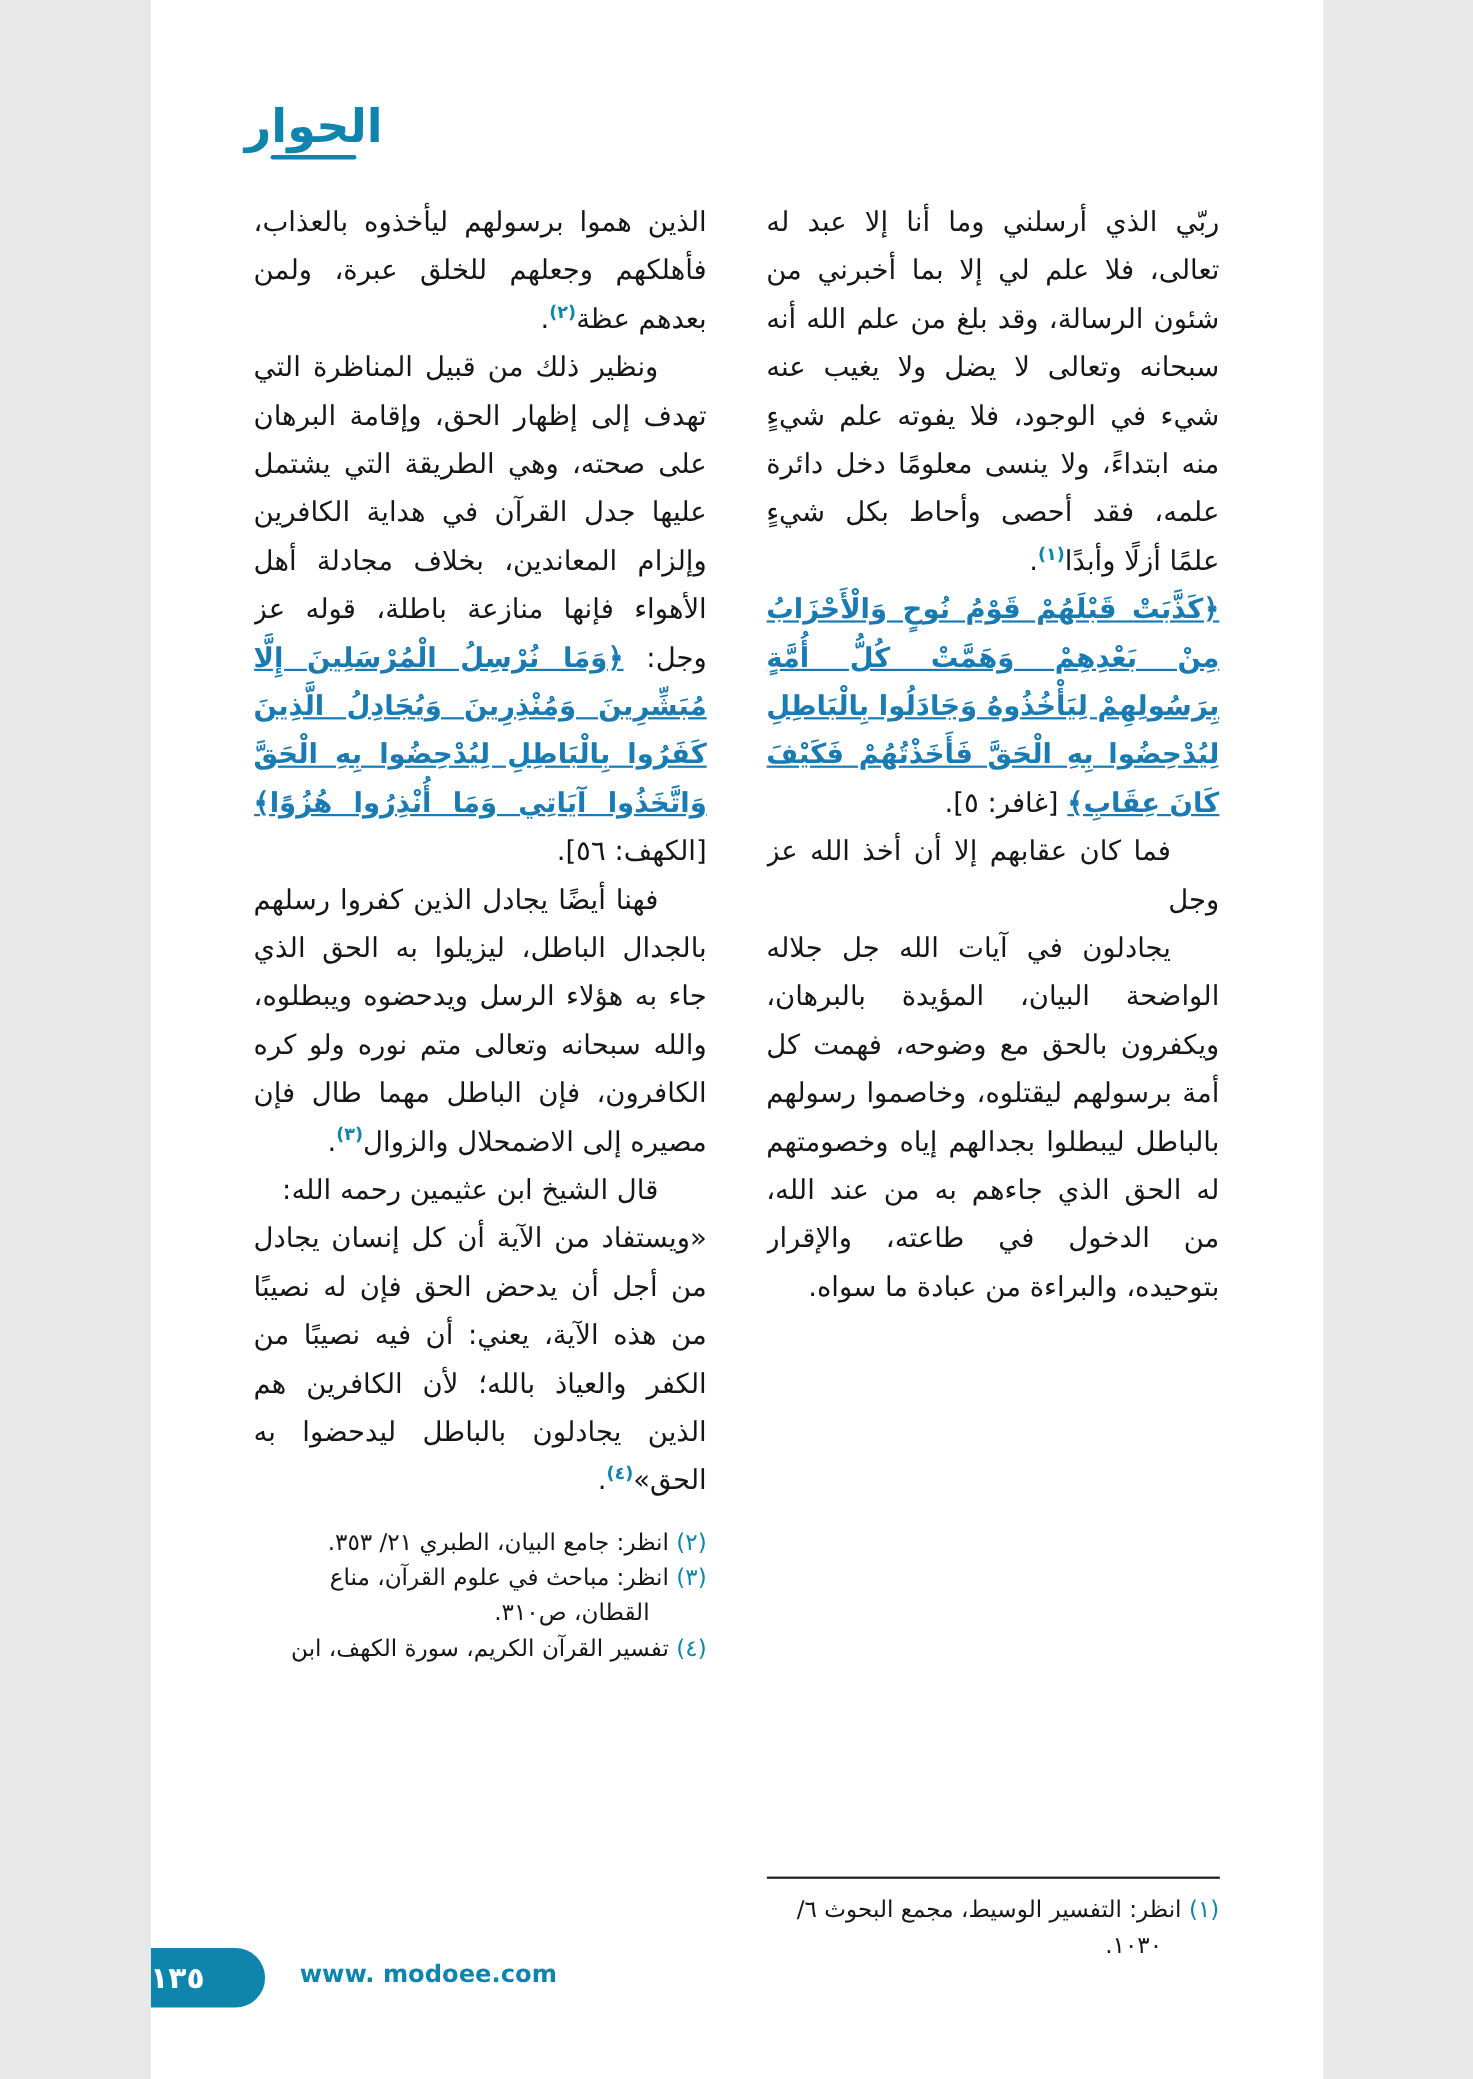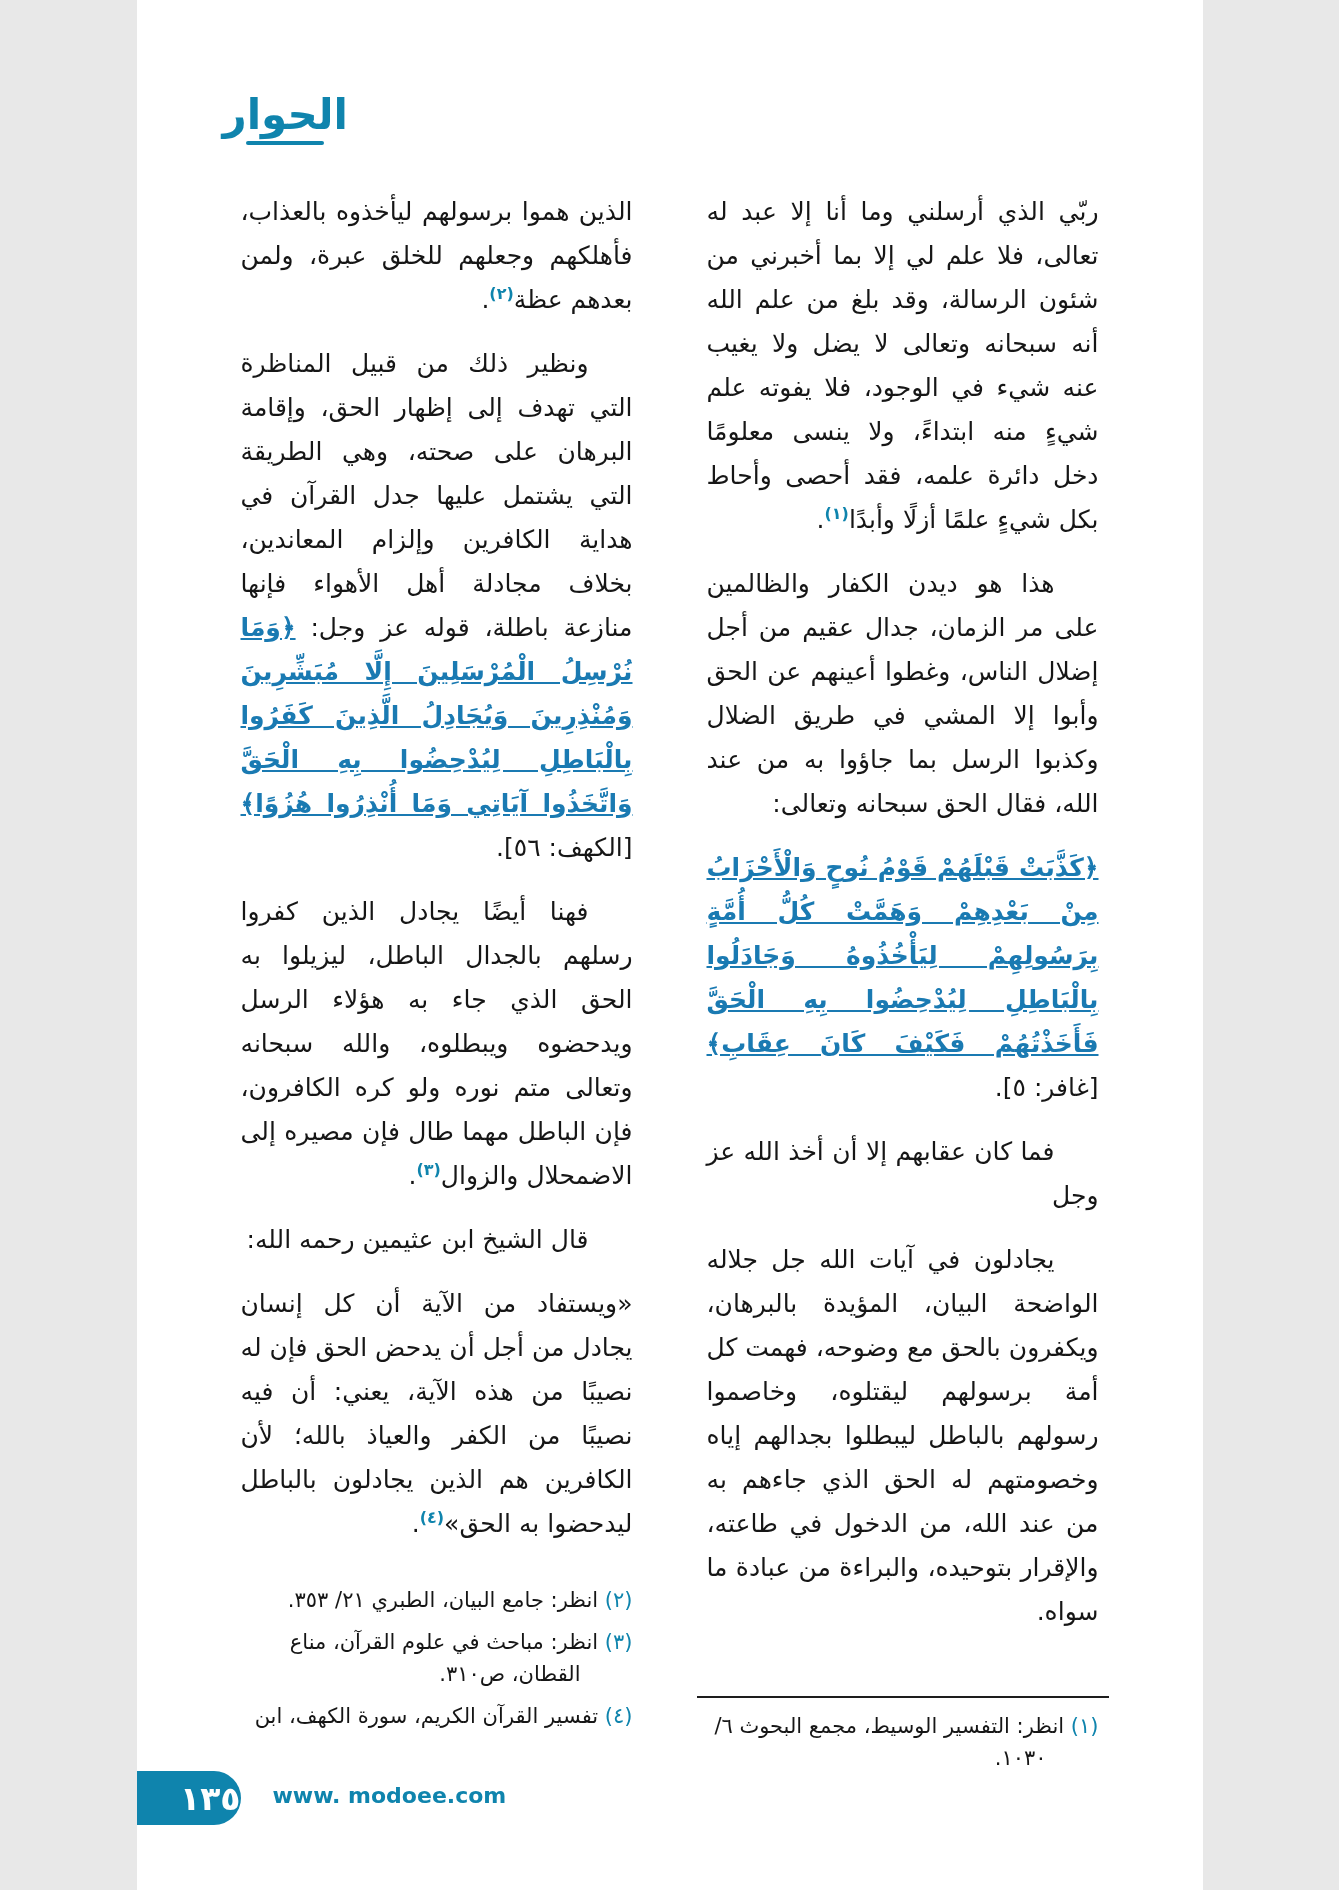--- a/index.html
+++ b/index.html
@@ -7,34 +7,34 @@
   .page{
     position:relative; width:1066px; height:1890px; background:#ffffff;
     font-family:"DejaVu Sans", sans-serif; direction:rtl; color:var(--ink);
     overflow:hidden; margin:0 auto;
   }
   .logo{position:absolute; top:90px; left:86px; text-align:center;}
   .logo-text{font-size:42px; font-weight:bold; color:var(--accent); letter-spacing:-1px;}
   .logo-bar{height:4px; width:78px; background:var(--accent); margin:2px auto 0 auto; border-radius:2px;}
   .columns{position:absolute; top:180px; right:94px; left:94px; display:flex; gap:54px;}
   .col{width:549px; height:1604px; display:flex; flex-direction:column; overflow:hidden;}
-  .col p{margin:10px; font-size:25px; line-height:44px; text-align:justify; text-align-last:right;}
+  .col p{margin:0; font-size:25px; line-height:44px; text-align:justify; text-align-last:right;}
   .indent{text-indent:44px;}
   .quran{color:var(--quran); font-weight:bold;text-decoration:underline;}
   .fnm{color:var(--accent); font-size:16px; vertical-align:super; line-height:0; font-weight:bold;}
   .footnotes{margin-top:18px;}
   .col p.fn{font-size:21px; line-height:32px; padding-right:52px; text-indent:-52px; text-align:right;}
   .fn-num{color:var(--accent);}
   .fn-sep{border-top:2px solid #1d1d1d; margin-bottom:12px; width:100%;}
   .right-fn-block{margin-top:auto;}
   .badge{
     position:absolute; left:0; top:1771px; width:104px; height:54px;
     background:var(--accent); border-radius:0 27px 27px 0;
-    color:#ffffff; display:flex; align-items:center; justify-content:flex-start;
-    font-size:33px; font-weight:bold;
+    color:#ffffff; display:flex; align-items:center; justify-content:flex-end;
+    font-size:27px; font-weight:bold;
   }
   .site{
     position:absolute; left:136px; top:1783px; color:var(--accent);
     font-weight:bold; font-size:22px; direction:ltr; font-family:"DejaVu Sans", sans-serif;
   }
 </style>
 </head>
 <body>
 
 <div class="page">
@@ -42,21 +42,20 @@
   <div class="logo">
     <div class="logo-text">الحوار</div>
     <div class="logo-bar"></div>
   </div>
 
   <div class="columns">
 
     <div class="col">
       <p><span>ربّي الذي أرسلني وما أنا إلا عبد له تعالى، فلا علم لي إلا بما أخبرني من شئون الرسالة، وقد بلغ من علم الله أنه سبحانه وتعالى لا يضل ولا يغيب عنه شيء في الوجود، فلا يفوته علم شيءٍ منه ابتداءً، ولا ينسى معلومًا دخل دائرة علمه، فقد أحصى وأحاط بكل شيءٍ علمًا أزلًا وأبدًا</span><sup class="fnm">(١)</sup><span>.</span></p>
 
-      <p class="indent"><span>هذا هو ديدن الكفار والظالمين على مر الزمان، جدال عقيم من أجل إضلال الناس، وغطوا أعينهم عن الحق وأبوا إلا المشي في طريق الضلال وكذبوا الرسل بما جاؤوا به من عند الله، فقال الحق سبحانه وتعالى:</span></p>
 
       <p><span class="quran">﴿كَذَّبَتْ قَبْلَهُمْ قَوْمُ نُوحٍ وَالْأَحْزَابُ مِنْ بَعْدِهِمْ وَهَمَّتْ كُلُّ أُمَّةٍ بِرَسُولِهِمْ لِيَأْخُذُوهُ وَجَادَلُوا بِالْبَاطِلِ لِيُدْحِضُوا بِهِ الْحَقَّ فَأَخَذْتُهُمْ فَكَيْفَ كَانَ عِقَابِ﴾</span><span> [غافر: ٥].</span></p>
 
       <p class="indent"><span>فما كان عقابهم إلا أن أخذ الله عز وجل</span></p>
 
       <p class="indent"><span>يجادلون في آيات الله جل جلاله الواضحة البيان، المؤيدة بالبرهان، ويكفرون بالحق مع وضوحه، فهمت كل أمة برسولهم ليقتلوه، وخاصموا رسولهم بالباطل ليبطلوا بجدالهم إياه وخصومتهم له الحق الذي جاءهم به من عند الله، من الدخول في طاعته، والإقرار بتوحيده، والبراءة من عبادة ما سواه.</span></p>
 
       <div class="right-fn-block">
         <div class="fn-sep"></div>
         <p class="fn"><span class="fn-num">(١)</span> <span>انظر: التفسير الوسيط، مجمع البحوث ٦/ ١٠٣٠.</span></p>

